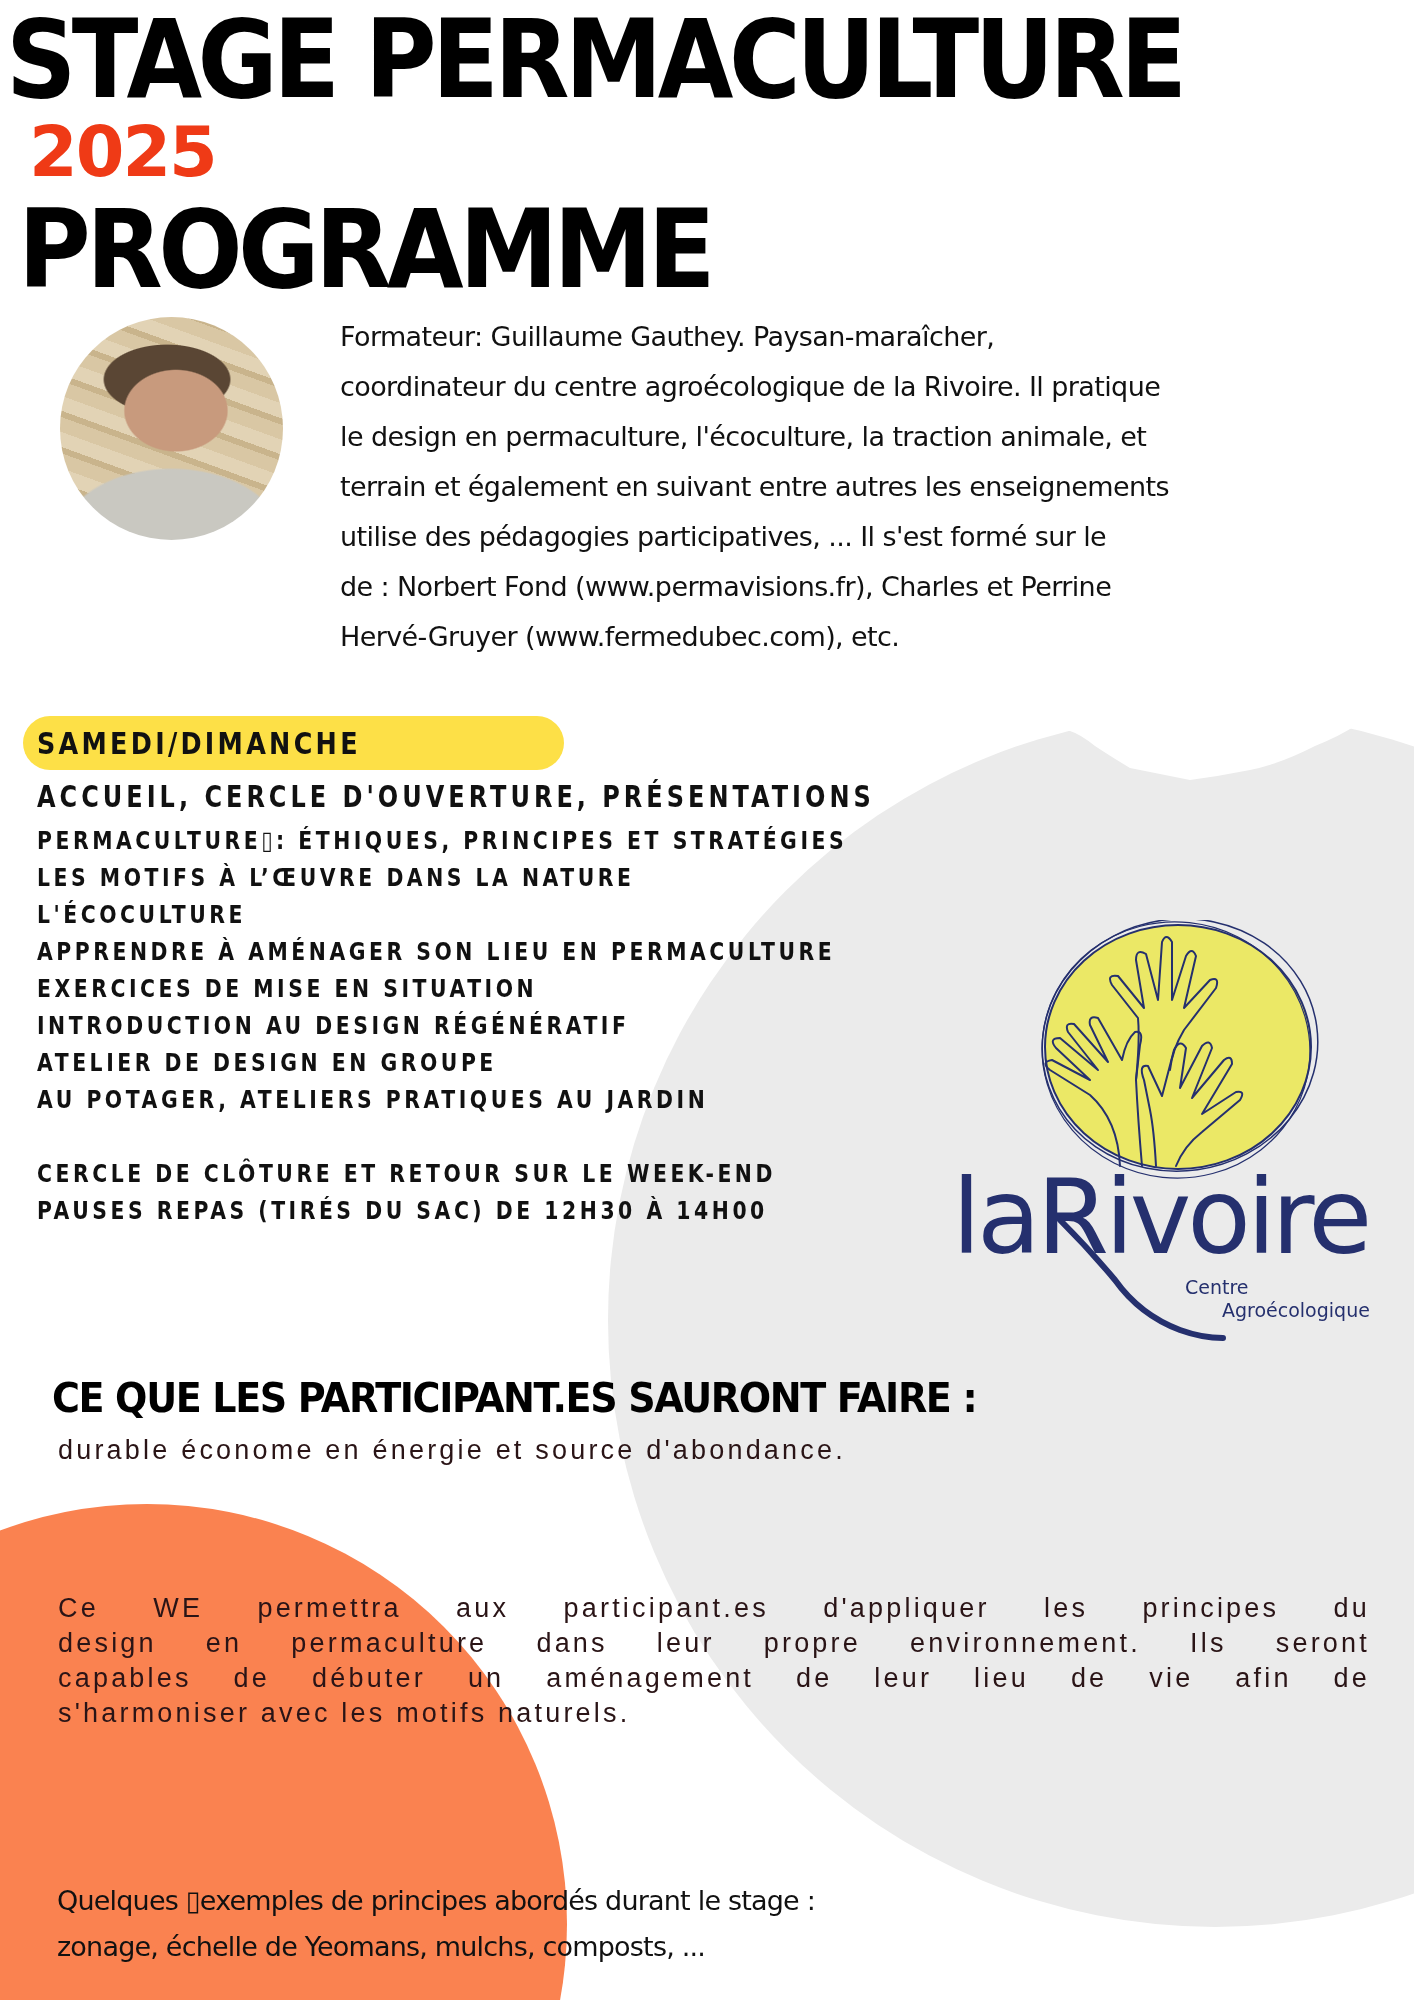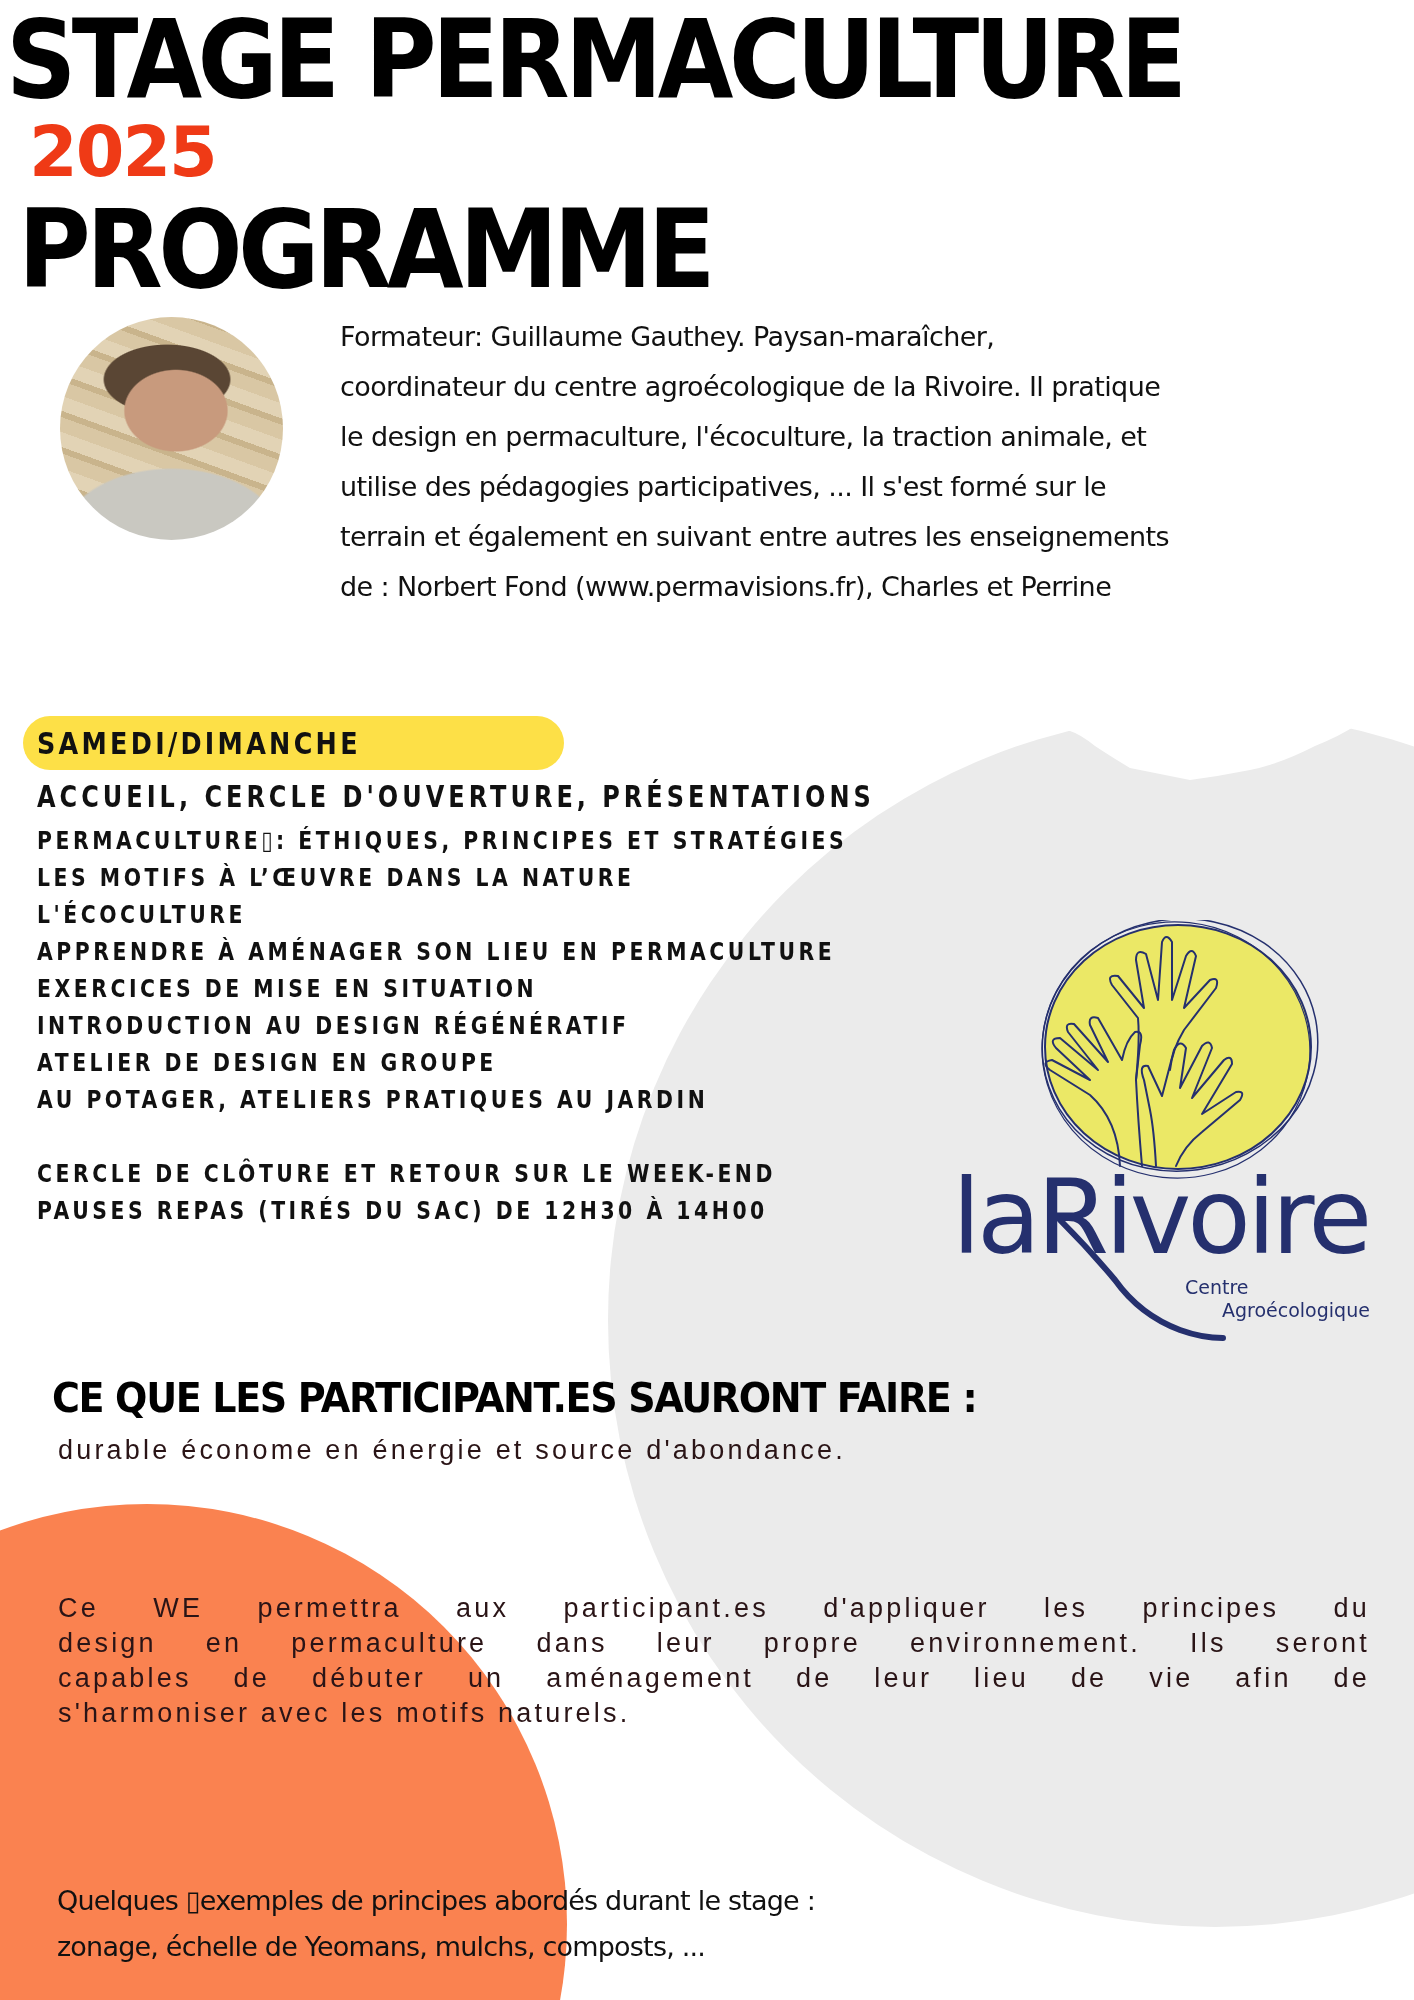--- a/index.html
+++ b/index.html
@@ -107,23 +107,24 @@
 
 <div class="title-1">STAGE PERMACULTURE</div>
 <div class="year">2025</div>
 <div class="title-2">PROGRAMME</div>
 
 <div class="photo" title="Portrait of trainer"></div>
 <div class="bio">
   <div>Formateur: Guillaume Gauthey. Paysan-maraîcher,</div>
   <div>coordinateur du centre agroécologique de la Rivoire. Il pratique</div>
   <div>le design en permaculture, l'écoculture, la traction animale, et</div>
+  <div>terrain et également en suivant entre autres les enseignements</div>
   <div>utilise des pédagogies participatives, ... Il s'est formé sur le</div>
-  <div>terrain et également en suivant entre autres les enseignements</div>
   <div>de : Norbert Fond (www.permavisions.fr), Charles et Perrine</div>
+  <div>Hervé-Gruyer (www.fermedubec.com), etc.</div>
 </div>
 
 <div class="pill">
   <span class="pill-label">SAMEDI/DIMANCHE</span>
 </div>
 <div class="prog first">ACCUEIL, CERCLE D'OUVERTURE, PRÉSENTATIONS</div>
 <div class="prog item" style="top:822px">PERMACULTURE▯: ÉTHIQUES, PRINCIPES ET STRATÉGIES</div>
 <div class="prog item" style="top:859px">LES MOTIFS À L’ŒUVRE DANS LA NATURE</div>
 <div class="prog item" style="top:896px">L'ÉCOCULTURE</div>
 <div class="prog item" style="top:933px">APPRENDRE À AMÉNAGER SON LIEU EN PERMACULTURE</div>

